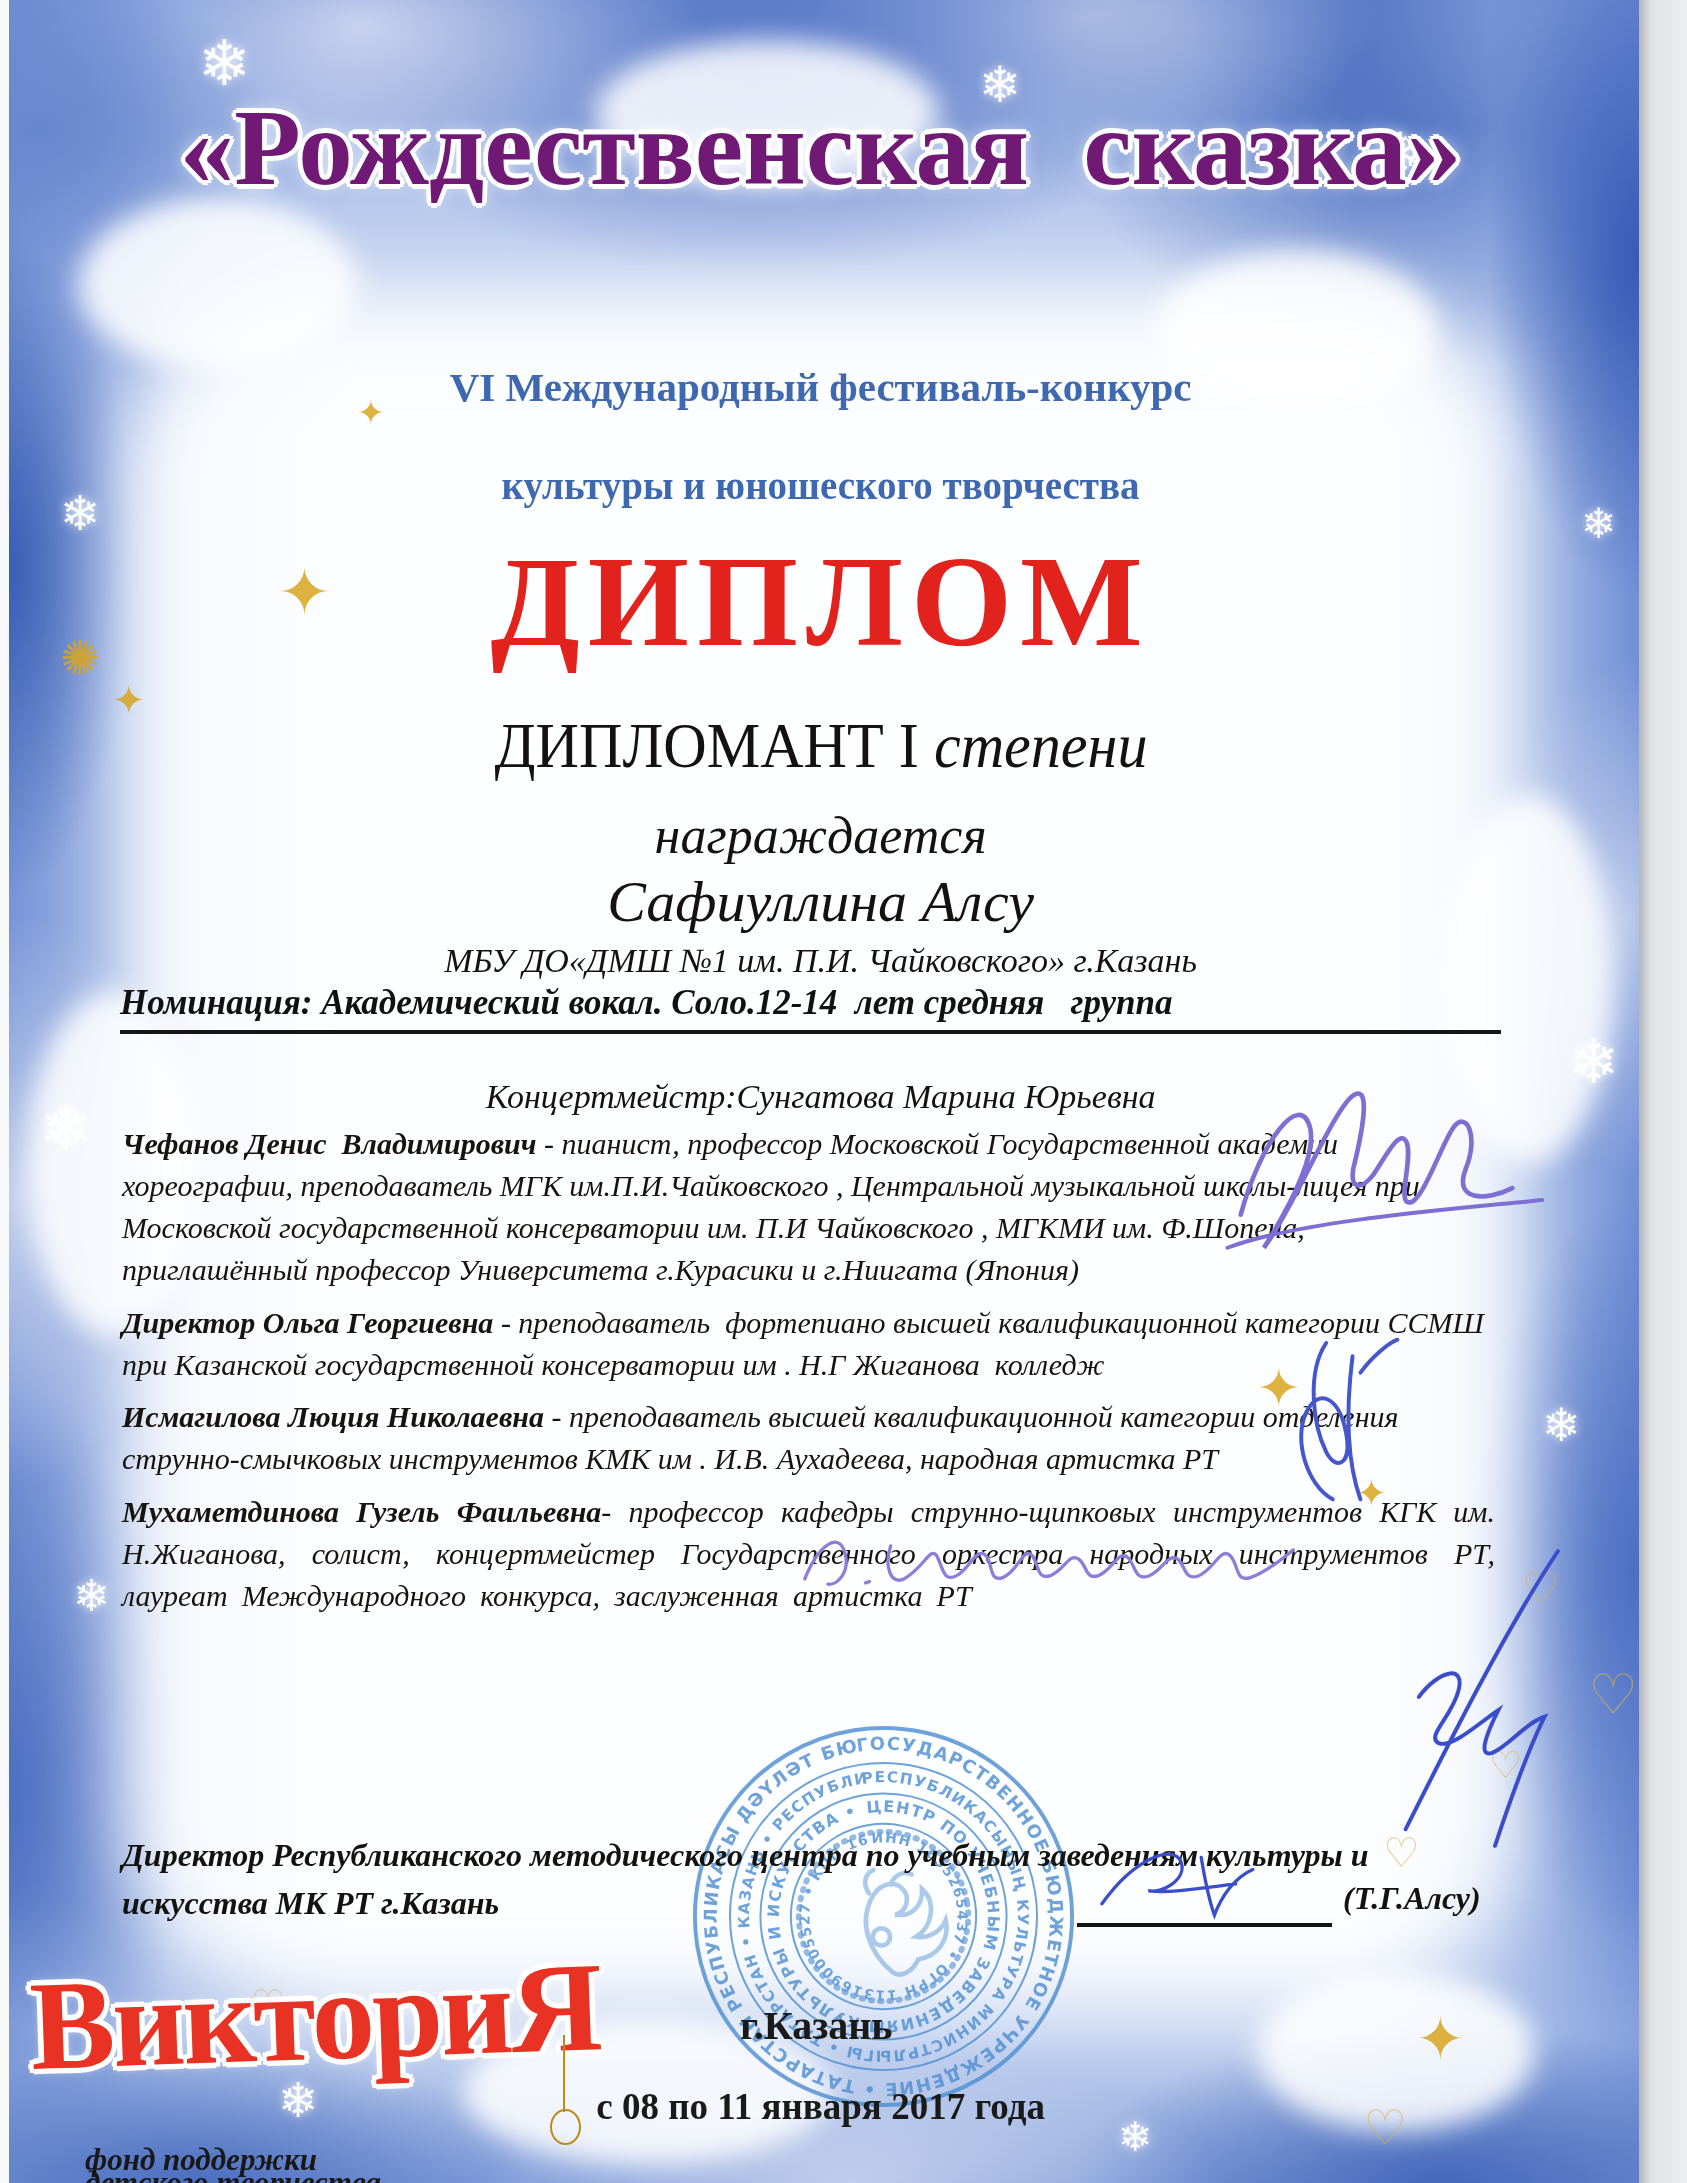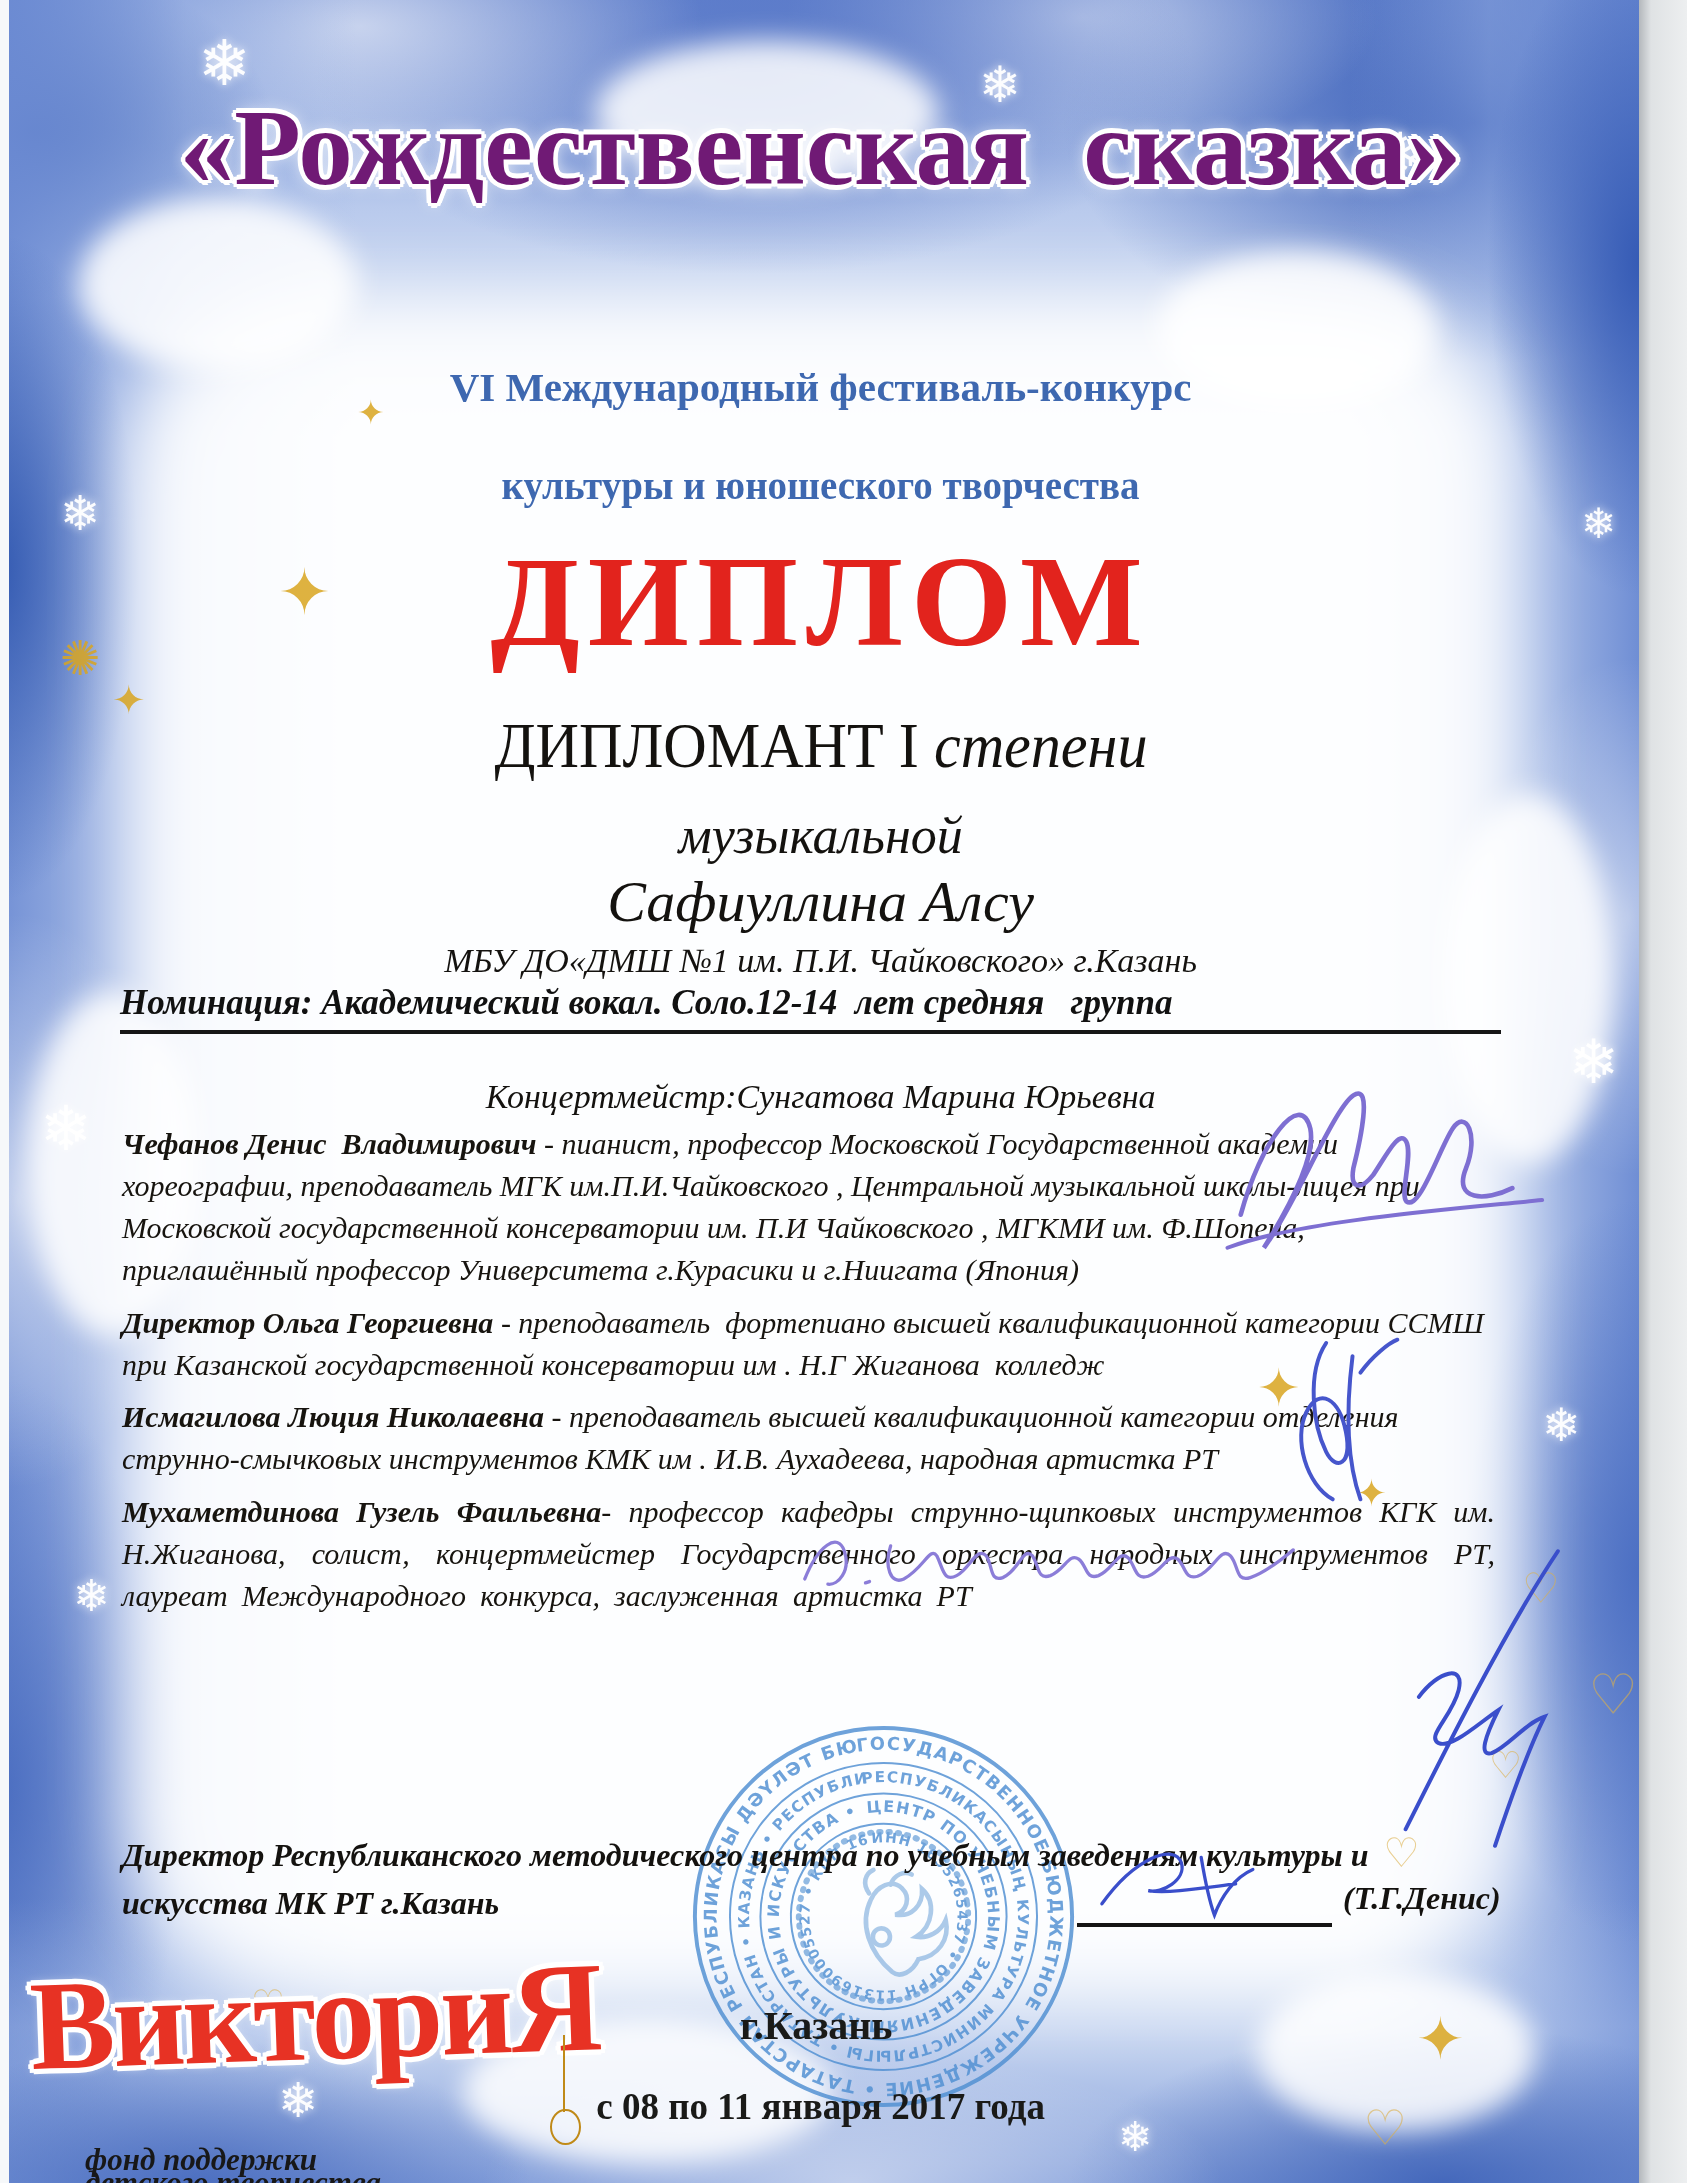--- a/index.html
+++ b/index.html
@@ -129,21 +129,21 @@
   <span class="glyph gold-faint" style="left:1383px;top:1833px;font-size:41px;">♡</span>
   <span class="glyph gold" style="left:1416px;top:2011px;font-size:58px;">✦</span>
   <span class="glyph gold-faint" style="left:1363px;top:2104px;font-size:49px;">♡</span>
   <span class="glyph gold-faint" style="left:251px;top:1985px;font-size:38px;">♡</span>
 
   <div class="abs ctr title">«Рождественская&nbsp; сказка»</div>
   <div class="abs ctr fest fest1">VI Международный фестиваль-конкурс</div>
   <div class="abs ctr fest fest2">культуры и юношеского творчества</div>
   <div class="abs ctr diplom">ДИПЛОМ</div>
   <div class="abs ctr awardline"><span>ДИПЛОМАНТ I</span><span class="award-rest"> степени</span></div>
-  <div class="abs ctr awarded">музыкальной</div>
+  <div class="abs ctr awarded">награждается</div>
   <div class="abs ctr laureate">Сафиуллина Алсу</div>
   <div class="abs ctr school">МБУ ДО«ДМШ №1 им. П.И. Чайковского» г.Казань</div>
   <div class="abs nomination">Номинация: Академический вокал. Соло.12-14&nbsp; лет средняя&nbsp;&nbsp; группа</div>
   <div class="abs ctr concert">Концертмейстр:Сунгатова Марина Юрьевна</div>
 
   <div class="abs jury">
     <p><b>Чефанов Денис&nbsp; Владимирович</b><span> - пианист, профессор Московской Государственной академии хореографии, преподаватель МГК им.П.И.Чайковского , Центральной музыкальной школы-лицея при Московской государственной консерватории им. П.И Чайковского , МГКМИ им. Ф.Шопена, приглашённый профессор Университета г.Курасики и г.Ниигата (Япония)</span></p>
     <p><b>Директор Ольга Георгиевна</b><span> - преподаватель&nbsp; фортепиано высшей квалификационной категории ССМШ при Казанской государственной консерватории им . Н.Г Жиганова&nbsp; колледж</span></p>
     <p><b>Исмагилова Люция Николаевна</b><span> - преподаватель высшей квалификационной категории отделения струнно-смычковых инструментов КМК им . И.В. Аухадеева, народная артистка РТ</span></p>
     <p class="justify"><b>Мухаметдинова Гузель Фаильевна</b><span>- профессор кафедры струнно-щипковых инструментов КГК им. Н.Жиганова, солист, концертмейстер Государственного оркестра народных инструментов РТ, лауреат Международного конкурса, заслуженная артистка РТ</span></p>
@@ -186,21 +186,21 @@
   </svg>
   <svg class="sig" style="left:1346px;top:1538px;" width="255" height="321" viewBox="0 0 385 485">
     <path d="M320 20 C240 140 150 320 90 440 M110 240 C140 200 180 190 170 230 C160 270 120 300 140 310 C160 318 200 280 230 260 C210 300 200 330 220 325 C245 315 270 280 300 270 C270 330 240 420 225 465" fill="none" stroke="#3a4ecb" stroke-width="6" stroke-linecap="round"></path>
   </svg>
   <svg class="sig" style="left:1082px;top:1831px;" width="202" height="96" viewBox="0 0 305 145">
     <path d="M30 110 C80 40 140 18 150 48 C158 74 120 95 100 90 C130 95 190 85 232 80 M180 40 C185 70 190 100 200 127 C210 100 230 70 258 58" fill="none" stroke="#3a4ecb" stroke-width="5" stroke-linecap="round"></path>
   </svg>
 
   <div class="abs director"><span>Директор Республиканского методического центра по учебным заведениям культуры и</span><br><span>искусства МК РТ г.Казань</span></div>
   <div class="abs sig-line"></div>
-  <div class="abs fel">(Т.Г.Денис)</div>
+  <div class="abs fel">(Т.Г.Алсу)</div>
   <div class="abs city">г.Казань</div>
   <div class="abs ctr dates">с 08 по 11 января 2017 года</div>
 
   <div class="abs logo">ВикториЯ</div>
   <div class="abs ornament-thread"></div>
   <div class="abs ornament-ball"></div>
   <div class="abs fond">фонд поддержки</div>
   <div class="abs det">детского творчества</div>
 
   <div class="abs scan-left"></div>

